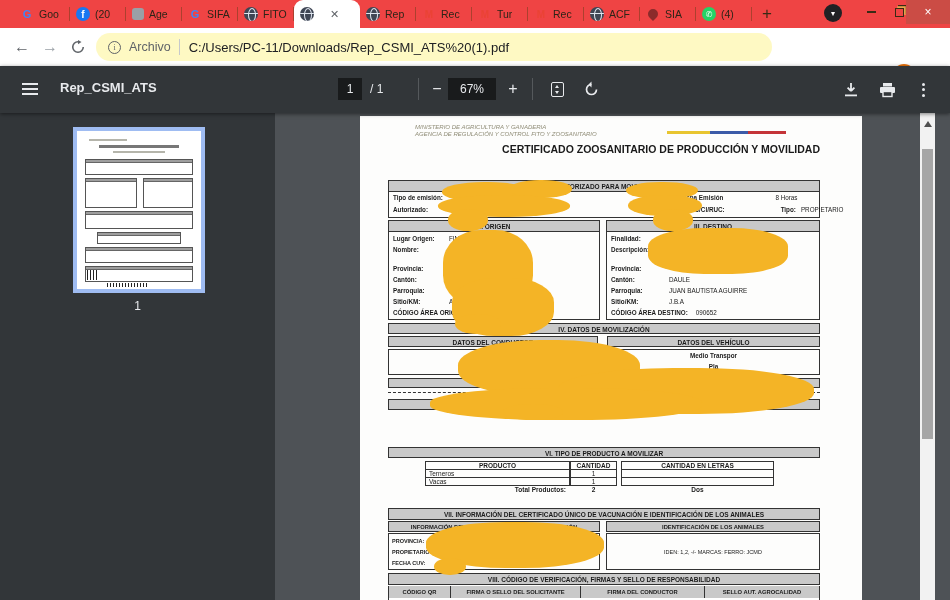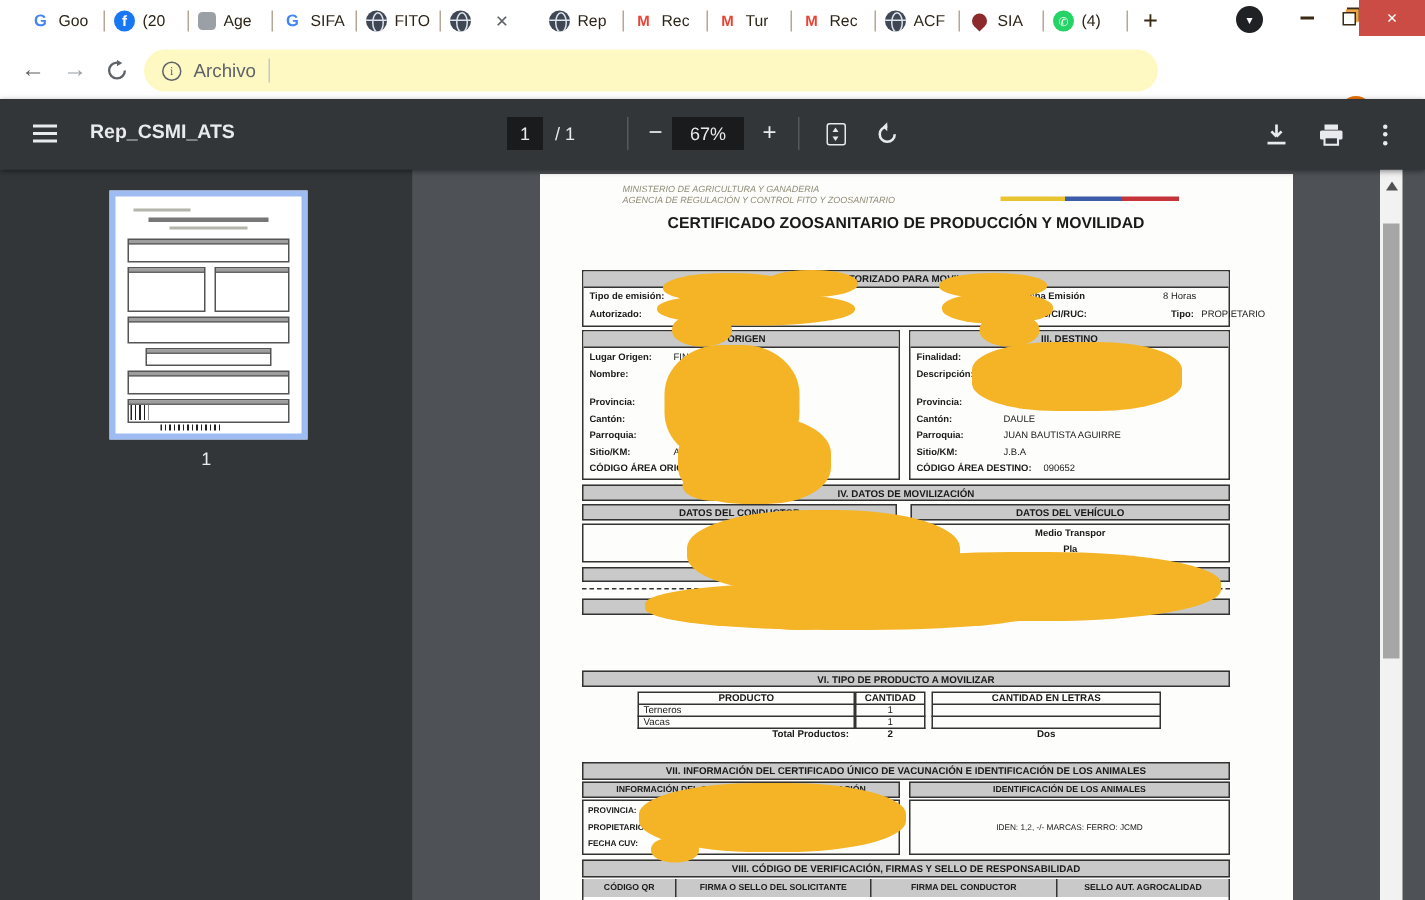--- a/index.html
+++ b/index.html
@@ -1,21 +1,21 @@
 <!DOCTYPE html>
 <html><head>
 <meta charset="utf-8">
 <style>
   html,body{margin:0;padding:0;background:#000;}
   *{box-sizing:border-box;}
   .stage{position:relative;width:950px;height:600px;overflow:hidden;
          font-family:"Liberation Sans",sans-serif;background:#4E5256;}
 
   
-  .tabbar{position:absolute;left:0;top:0;width:950px;height:28px;background:#ffffff;display:flex;align-items:flex-end;padding-left:14px;}
+  .tabbar{position:absolute;left:0;top:0;width:950px;height:28px;background:#ef4444;display:flex;align-items:flex-end;padding-left:14px;}
   .tab{position:relative;height:28px;width:56px;display:flex;align-items:center;gap:5px;padding:0 6px;cursor:pointer;}
   .tab::after{content:"";position:absolute;right:0;top:7px;height:14px;width:1px;background:rgba(90,60,20,.45);}
   .tab.active{width:66px;background:#fff;border-radius:9px 9px 0 0;z-index:2;}
   .tab.active::after{display:none;}
   .tlabel{font-size:10.5px;color:#2d2417;white-space:nowrap;overflow:hidden;max-width:34px;}
   .fav{width:14px;height:14px;flex:none;display:flex;align-items:center;justify-content:center;font-size:11px;font-weight:bold;}
   .fav-google::before{content:"G";color:#4285F4;}
   .fav-facebook{background:#1877F2;border-radius:50%;color:#fff;font-size:10px;}
   .fav-facebook::before{content:"f";}
   .fav-gmail::before{content:"M";color:#EA4335;font-size:10px;}
@@ -95,21 +95,21 @@
   .scroll-thumb{position:absolute;left:2px;top:36px;width:11px;height:290px;background:#A6A6A6;cursor:grab;}
 
   
   .page{position:absolute;left:360px;top:116px;width:502px;height:484px;background:#FDFDFC;color:#1a1a1a;}
   .abs{position:absolute;}
   .ministry{left:55px;top:8px;font-size:6px;line-height:7px;color:#8f8c76;font-style:italic;}
   .flagline{left:307px;top:15px;display:flex;height:2.5px;}
   .flag-y{width:43px;background:#E8C530;}
   .flag-b{width:38px;background:#3C5BA8;}
   .flag-r{width:38px;background:#C43438;}
-  .doc-title{left:28px;top:27px;width:432px;text-align:center;font-size:10.5px;font-weight:bold;}
+  .doc-title{left:28px;top:27px;width:432px;text-align:right;font-size:10.5px;font-weight:bold;}
   .doc-sub{left:28px;top:41px;width:432px;text-align:center;font-size:8.5px;font-weight:bold;}
   .doc-num{left:28px;top:52px;width:432px;text-align:center;font-size:7.5px;font-weight:bold;}
   .secbox{border:1px solid #333;}
   .sechead{background:#C9C9C9;border-bottom:1px solid #333;text-align:center;font-weight:bold;font-size:6.5px;line-height:11px;height:11px;}
   .graybar{background:#C9C9C9;border:1px solid #333;}
   .f{font-size:6.3px;line-height:11px;display:flex;}
   .f b{flex:none;}
   .flabel{flex:none;font-weight:bold;}
   .s1row{position:absolute;left:4px;right:4px;display:flex;font-size:6.3px;}
   .tbl{position:absolute;font-size:6.5px;}
@@ -194,20 +194,21 @@
     <div class="nav-reload">
       <svg class="reload-svg" viewBox="0 0 16 16">
         <path d="M8 2 A6 6 0 1 0 14 8" fill="none" stroke="#5f6368" stroke-width="1.8"></path>
         <path d="M8 0 L12 2.2 L8 4.8 Z" fill="#5f6368"></path>
       </svg>
     </div>
     <div class="omnibox">
       <span class="info-ic"></span>
       <span class="scheme">Archivo</span>
       <span class="omni-divider"></span>
+      <span class="url">C:/Users/PC-11/Downloads/Rep_CSMI_ATS%20(1).pdf</span>
     </div>
     <div class="bar-right">
       <div class="ric">
         <svg width="16" height="16" viewBox="0 0 16 16">
           <circle cx="6.5" cy="6.5" r="4.5" fill="none" stroke="#5f6368" stroke-width="1.6"></circle>
           <line x1="4.5" y1="6.5" x2="8.5" y2="6.5" stroke="#5f6368" stroke-width="1.4"></line>
           <line x1="10" y1="10" x2="14" y2="14" stroke="#5f6368" stroke-width="1.8"></line>
         </svg>
       </div>
       <div class="ric star"></div>

